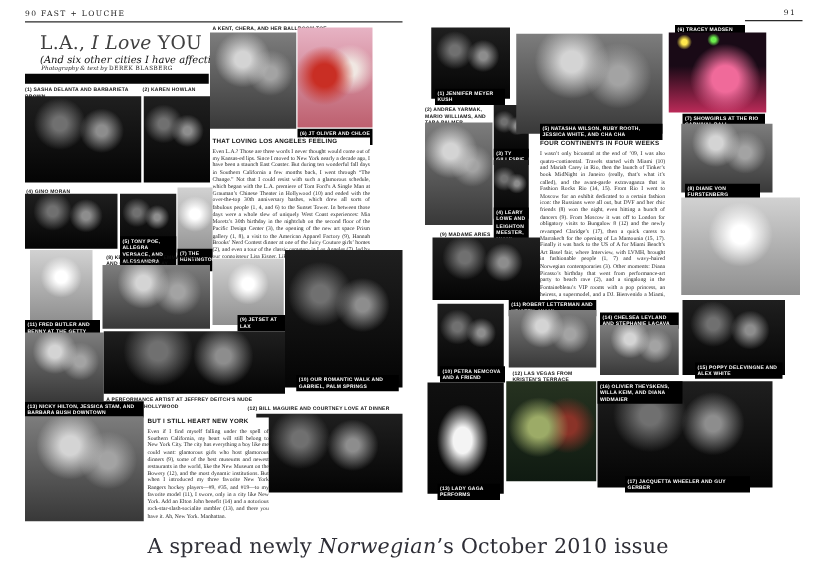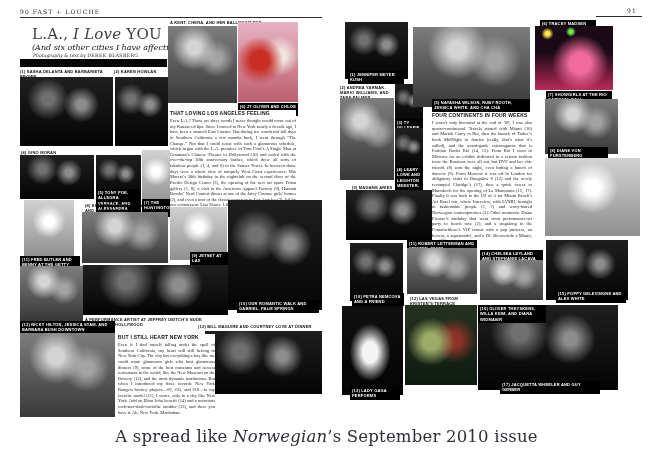--- a/index.html
+++ b/index.html
@@ -173,15 +173,15 @@
     <div class="ph ph-mid" style="left:480px;top:260px;width:63px;height:40px;"></div>
 
     <div class="ph ph-dark" style="left:546px;top:240px;width:82px;height:60px;"></div>
     <div class="capbar" style="left:556px;top:290px;width:66px;">(15) Poppy Delevingne and Alex White</div>
 
     <div class="ph ph-dark" style="left:478px;top:305px;width:140px;height:85px;"></div>
     <div class="capbar" style="left:478px;top:305px;width:64px;">(16) Olivier Theyskens, Willa Keim, and Diana Widmaier</div>
     <div class="capbar" style="left:500px;top:381px;width:96px;">(17) Jacquetta Wheeler and Guy Gerber</div>
   </div>
 
-  <div class="footer"><span>A spread like </span><span class="it">Norwegian</span><span>’s September 2010 issue</span></div>
+  <div class="footer"><span>A spread newly </span><span class="it">Norwegian</span><span>’s October 2010 issue</span></div>
 
 </div>
 
 </body></html>

